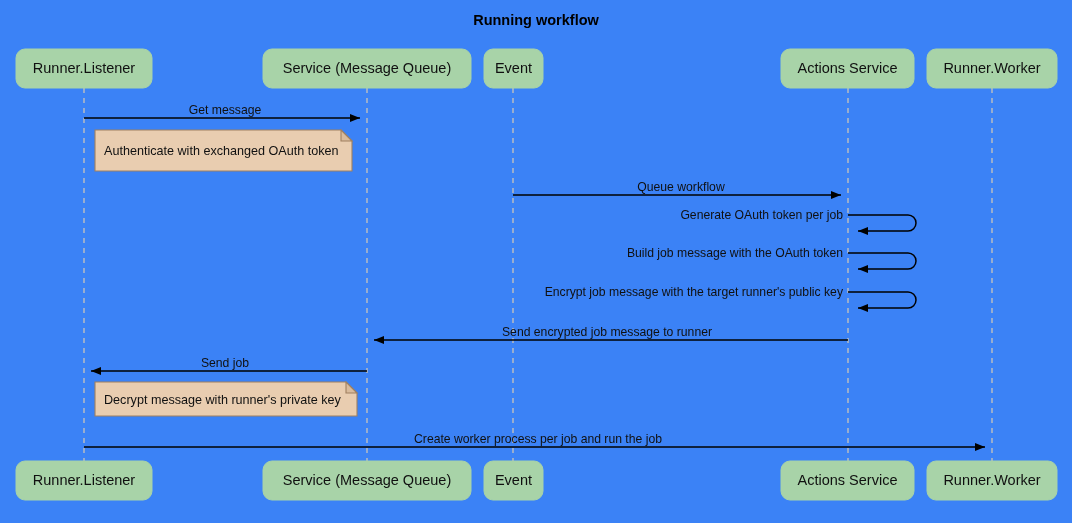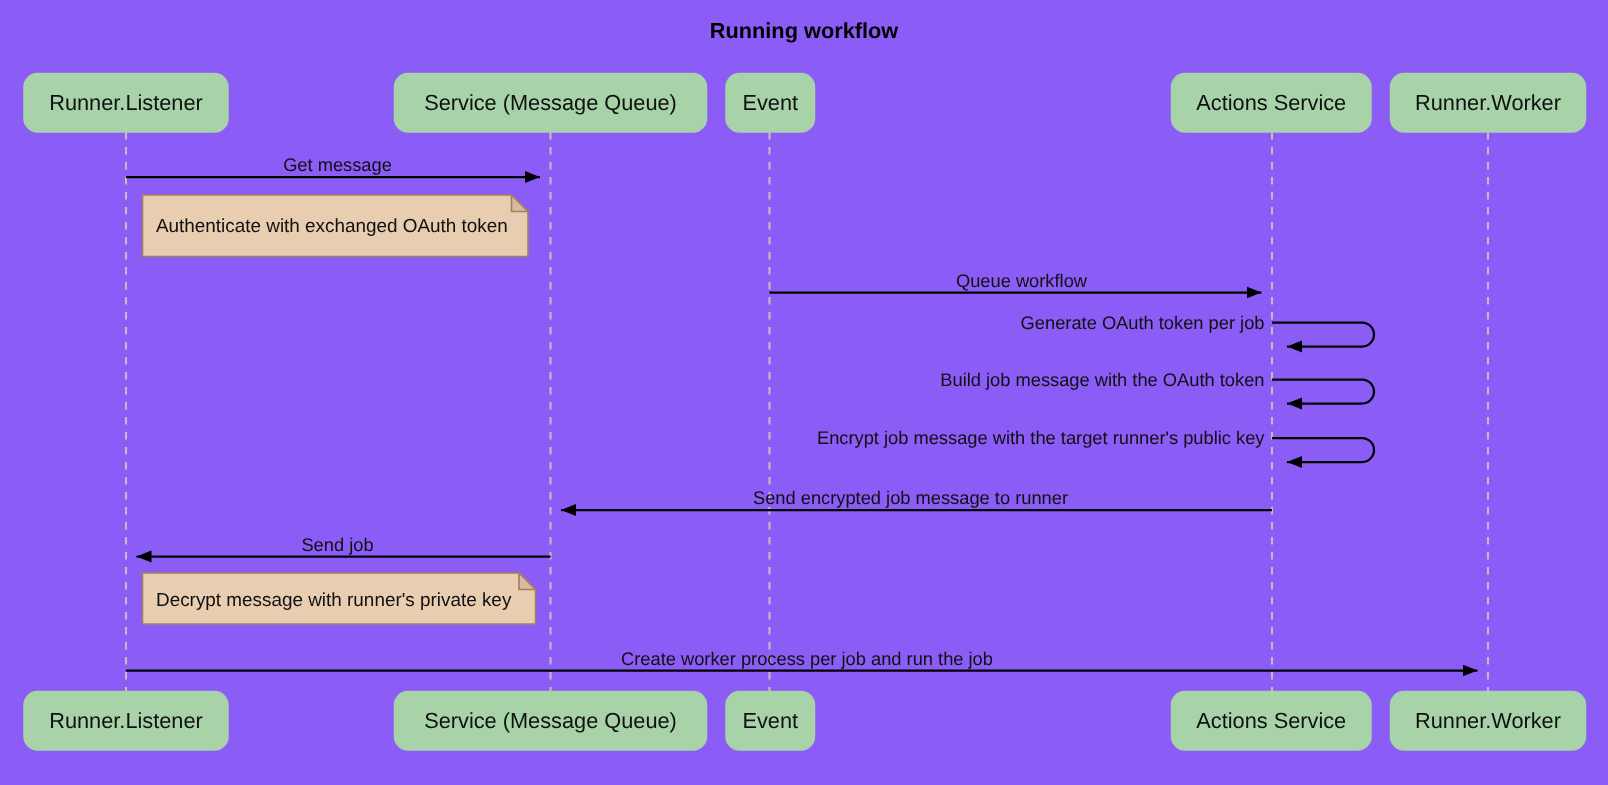--- a/index.html
+++ b/index.html
@@ -9,21 +9,21 @@
     background: #ffffff;
   }
   body {
     font-family: "Liberation Sans", sans-serif;
     color: #1a1a1a;
   }
   #diagram-root {
     position: relative;
     width: 1072px;
     height: 523px;
-    background: #8b5cf6;
+    background: #3b82f6;
     overflow: hidden;
   }
   svg.diagram-canvas {
     position: absolute;
     left: 0;
     top: 0;
     width: 1072px;
     height: 523px;
     display: block;
   }

